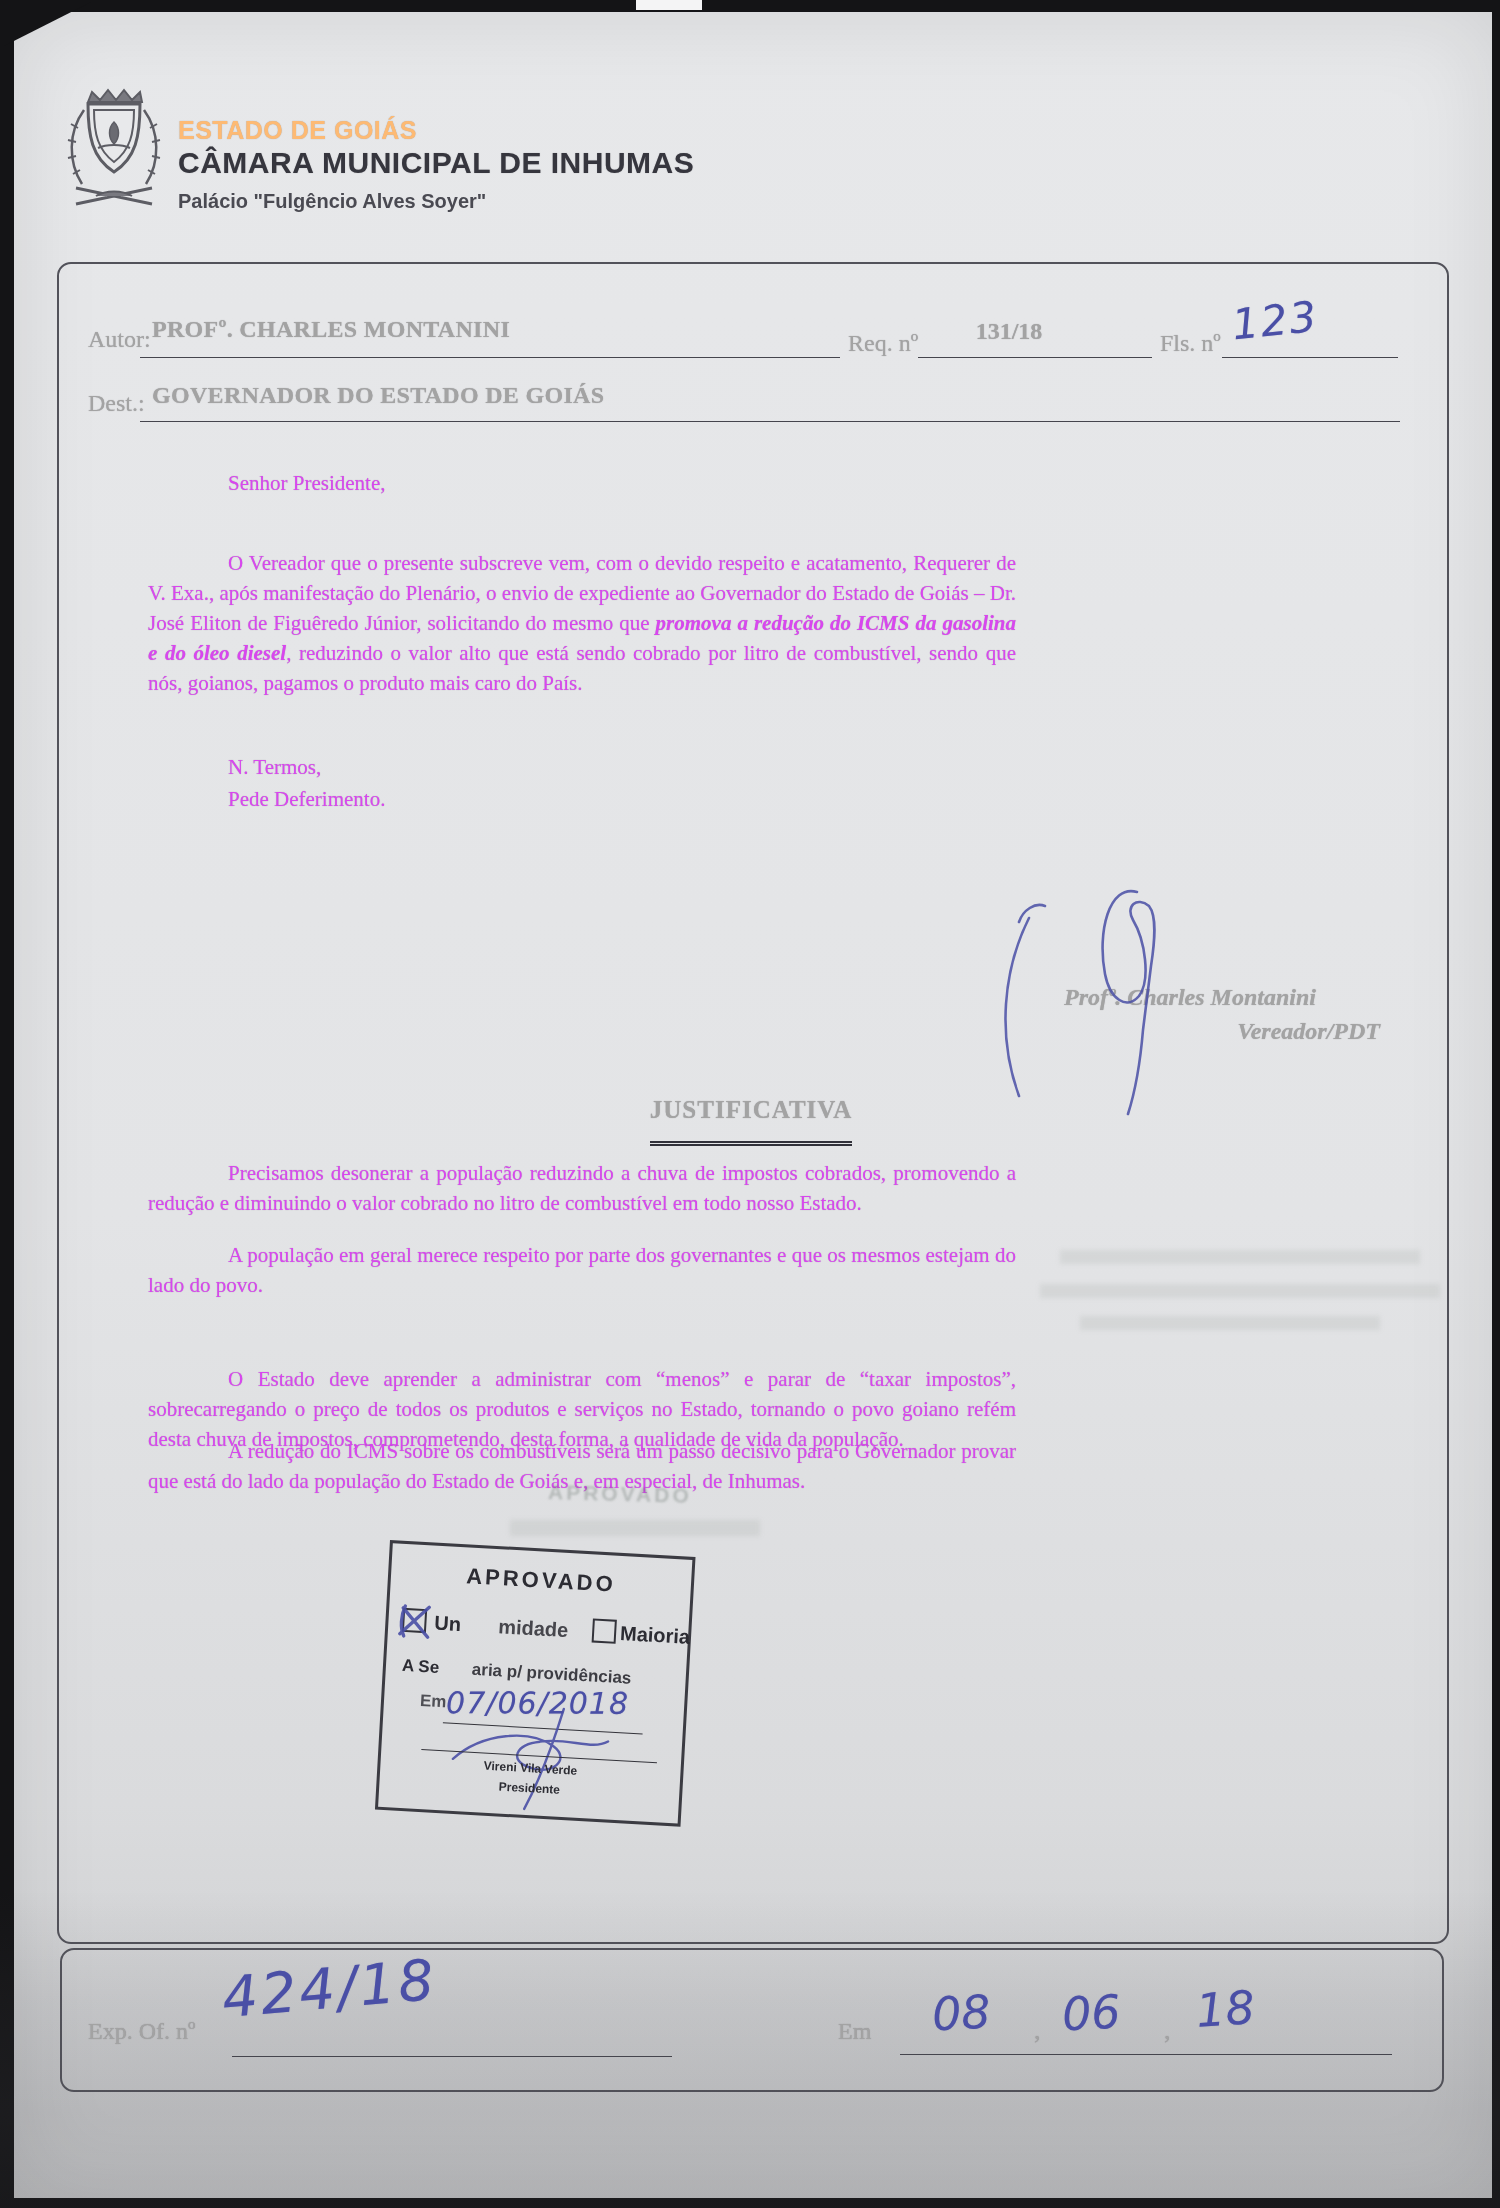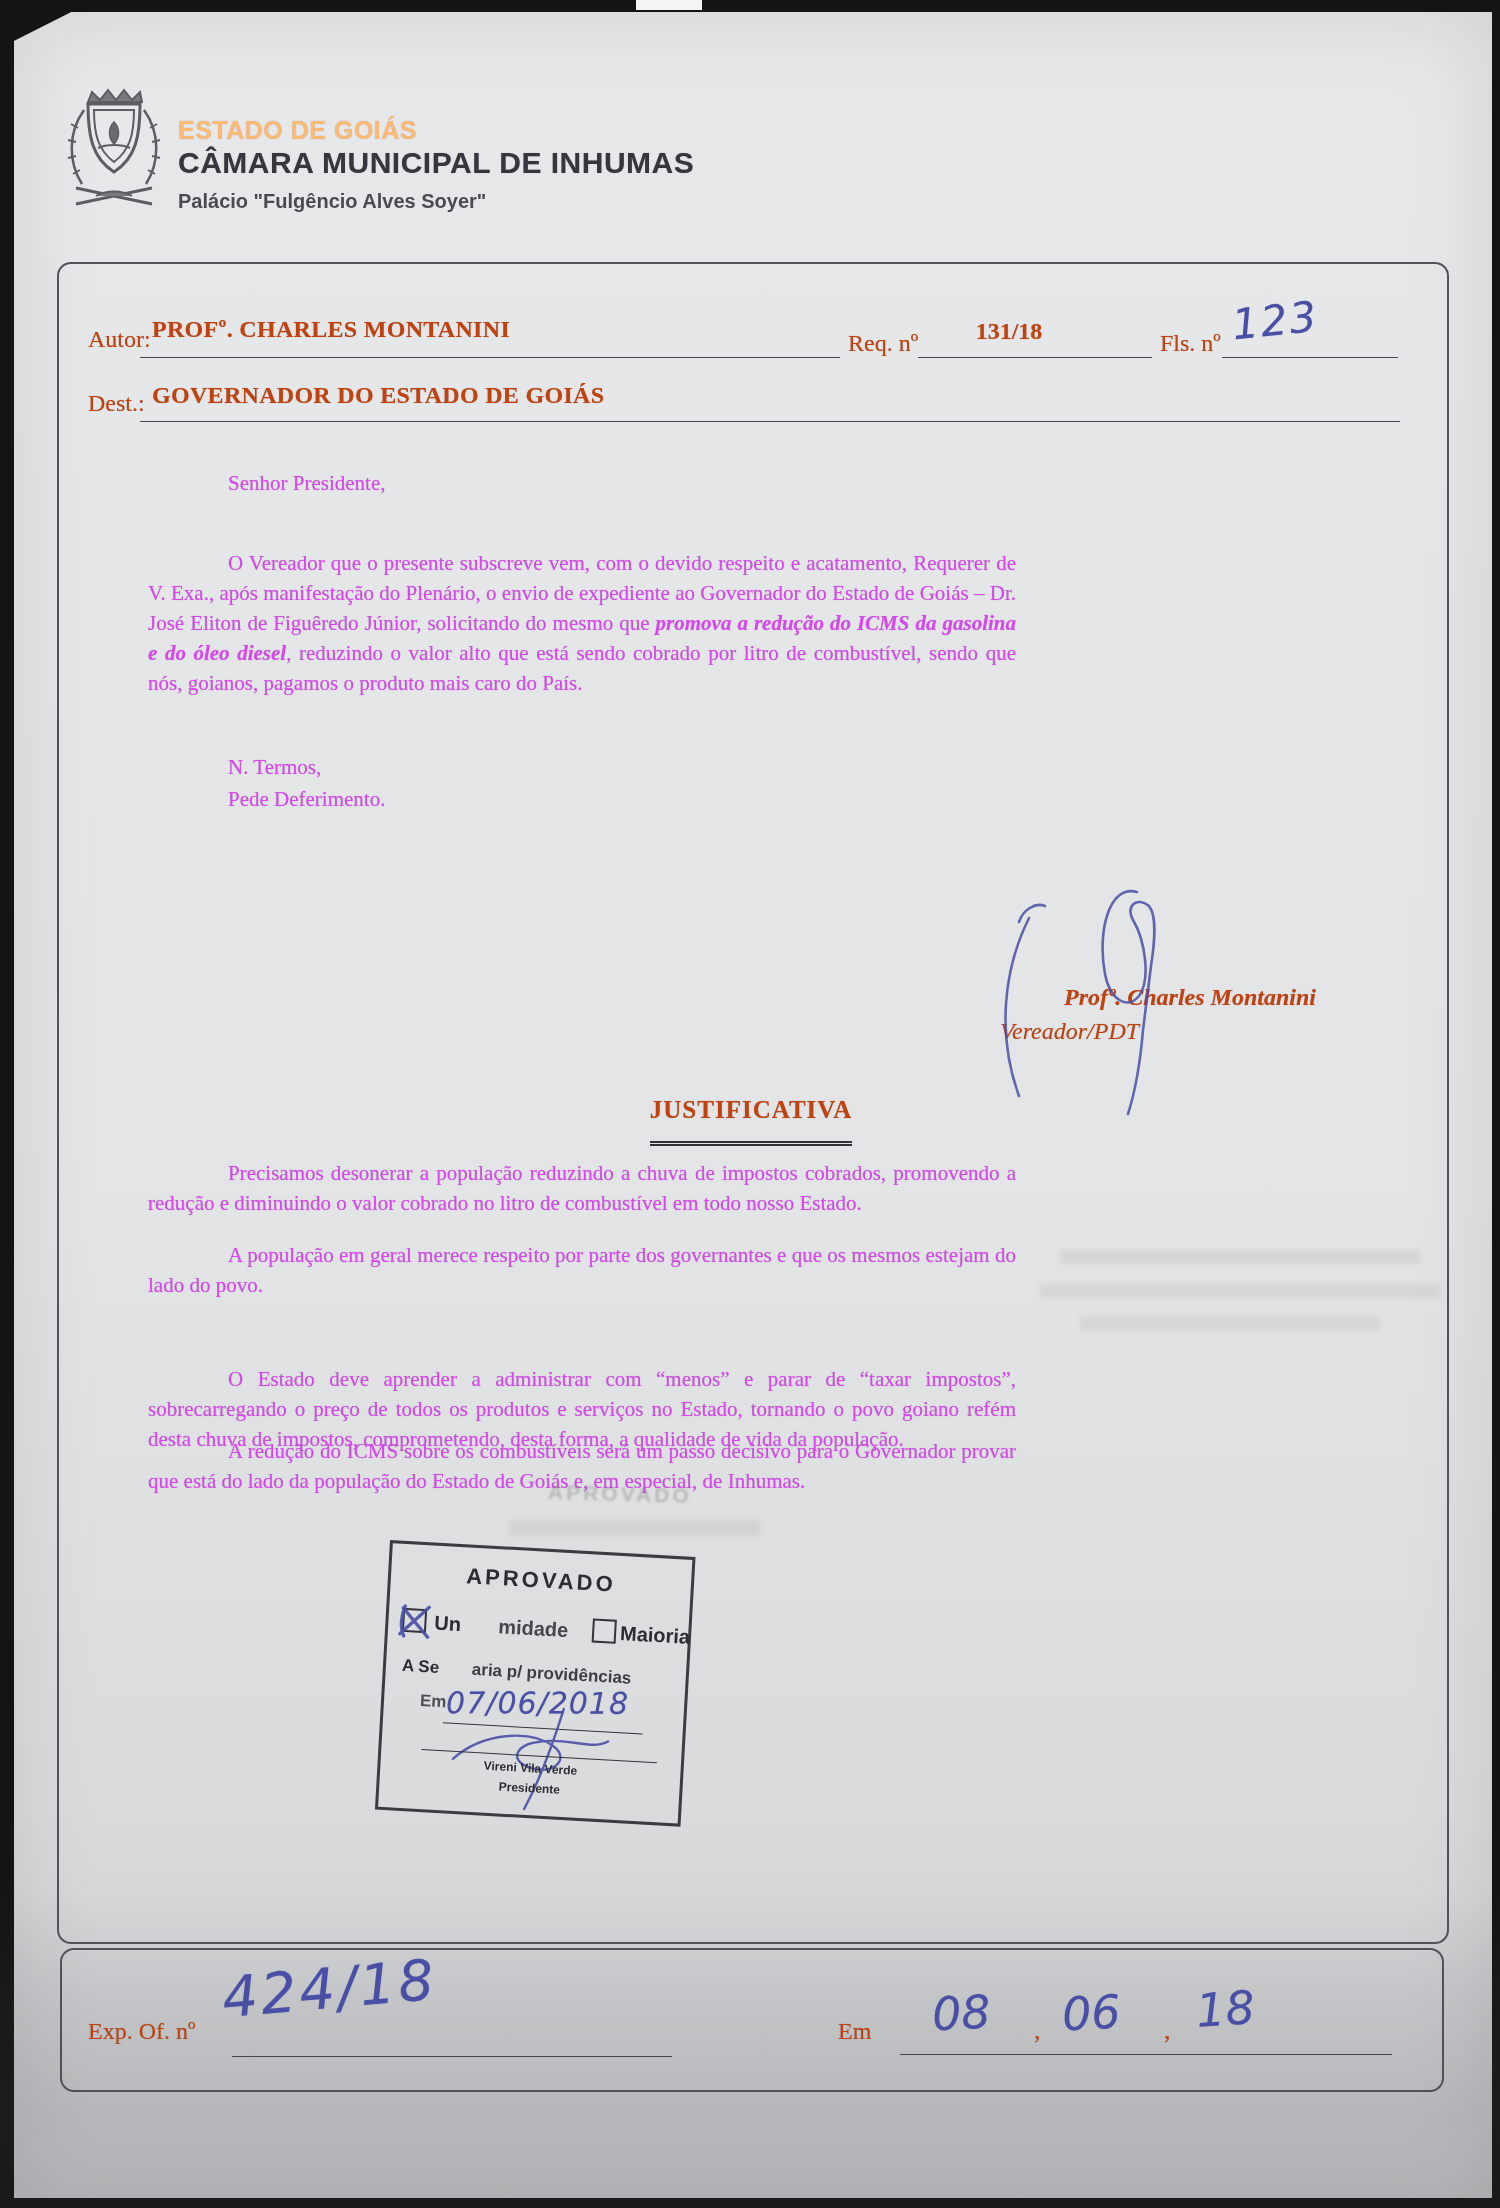--- a/index.html
+++ b/index.html
@@ -6,21 +6,21 @@
   .page{position:relative;width:1500px;height:2208px;background:#141416;overflow:hidden;
         font-family:"Liberation Serif",serif;}
   .paper{position:absolute;left:14px;top:12px;right:8px;bottom:10px;
          background:linear-gradient(180deg,#e7e8ea 0%,#e3e4e6 55%,#dadbdd 82%,#cdced0 96%,#c6c7c9 100%);
          box-shadow:inset 0 0 90px rgba(0,0,0,0.10);}
   .corner-wedge{position:absolute;left:0;top:0;width:0;height:0;
          border-top:48px solid #141416;border-right:95px solid transparent;}
   .top-notch{position:absolute;left:636px;top:0;width:66px;height:10px;background:#f4f4f5;}
   .shade-bottom{position:absolute;left:0;right:0;top:1890px;height:318px;pointer-events:none;
          background:linear-gradient(180deg,rgba(70,70,75,0) 0%,rgba(70,70,75,0.10) 35%,rgba(70,70,75,0.16) 70%,rgba(70,70,75,0.10) 100%);}
-  .ink{color:#c2410c;text-shadow:0 0 1px rgba(45,45,55,0.35);}
+  .ink{color:#a3a3a3;text-shadow:0 0 1px rgba(45,45,55,0.35);}
   .abs{position:absolute;}
   .sans{font-family:"Liberation Sans",sans-serif;}
   .serif{font-family:"Liberation Serif",serif;}
   .hand{font-family:"DejaVu Sans",sans-serif;font-style:italic;color:#4a4fa6;
         text-shadow:0 0 1px rgba(74,79,166,0.4);}
   .rule{position:absolute;border-top:1.6px solid #45454d;}
   .bigbox{position:absolute;border:2px solid #52525a;border-radius:14px;}
   .para{position:absolute;left:148px;width:868px;font-size:21px;line-height:30px;
         text-align:justify;color:#d946ef;text-shadow:0 0 1px rgba(45,45,55,0.32);}
   .indent{text-indent:80px;}
@@ -81,21 +81,21 @@
 
   <div class="para indent" style="top:548px;">
     <span>O Vereador que o presente subscreve vem, com o devido respeito e acatamento, Requerer de V. Exa., após manifestação do Plenário, o envio de expediente ao Governador do Estado de Goiás – Dr. José Eliton de Figuêredo Júnior, solicitando do mesmo que </span><span style="font-weight:bold;font-style:italic;">promova a redução do ICMS da gasolina e do óleo diesel</span><span>, reduzindo o valor alto que está sendo cobrado por litro de combustível, sendo que nós, goianos, pagamos o produto mais caro do País.</span>
   </div>
 
   <div class="para" style="top:752px;padding-left:80px;width:788px;">N. Termos,</div>
   <div class="para" style="top:784px;padding-left:80px;width:788px;">Pede Deferimento.</div>
 
 
   <div class="abs serif ink" style="left:1000px;top:984px;width:380px;text-align:center;font-size:24px;font-weight:bold;font-style:italic;">Profº. Charles Montanini</div>
-  <div class="abs serif ink" style="left:1000px;top:1018px;width:380px;text-align:left;font-size:24px;font-weight:normal;font-style:italic;">Vereador/PDT</div>
+  <div class="abs serif ink" style="left:1000px;top:1018px;width:380px;text-align:right;font-size:24px;font-weight:bold;font-style:italic;">Vereador/PDT</div>
   <svg class="abs" style="left:985px;top:878px;" width="270" height="240" viewBox="0 0 270 240">
     <g fill="none" stroke="#4a4fa6" stroke-width="2.6" stroke-linecap="round" opacity="0.85">
       <path d="M44 40 C18 92 12 158 34 218 M34 44 C38 32 50 24 60 28"></path>
       <path d="M152 14 C124 6 112 54 120 96 C125 122 142 132 154 118 C166 102 160 62 148 42 C140 28 152 18 164 28 C172 38 170 62 166 88 L158 152 C155 188 150 214 143 236"></path>
     </g>
   </svg>
 
   <div class="abs" style="left:57px;top:1096px;width:1388px;text-align:center;">
     <span class="serif ink" style="font-size:25px;font-weight:bold;letter-spacing:1px;border-bottom:5px double #31313a;padding-bottom:18px;">JUSTIFICATIVA</span>
   </div>

